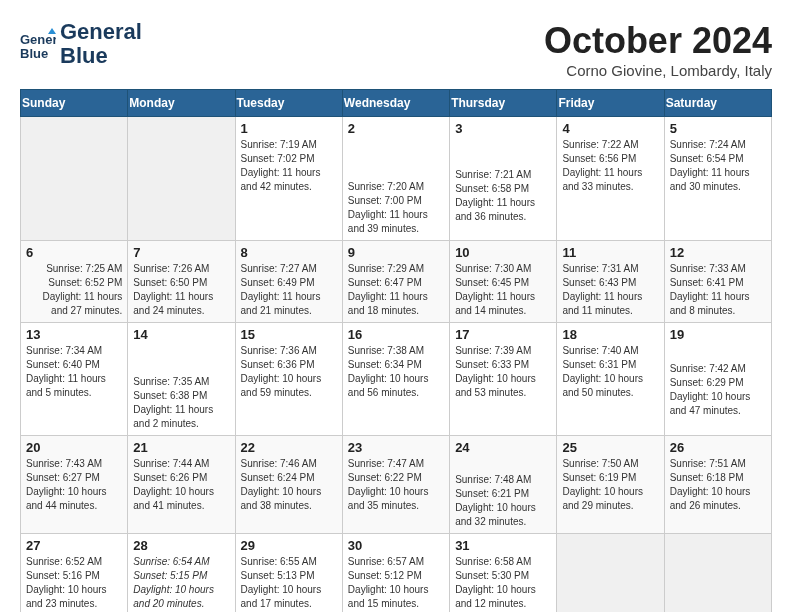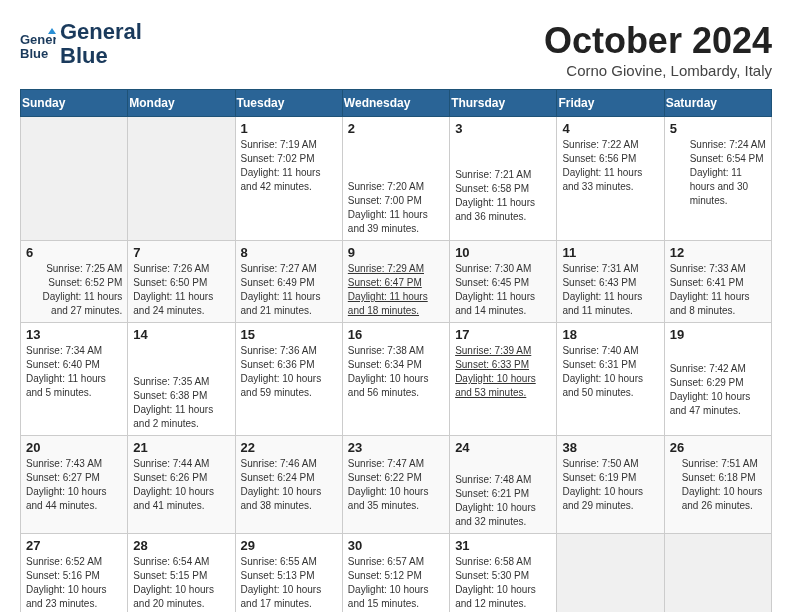--- a/index.html
+++ b/index.html
@@ -140,21 +140,21 @@
 Daylight: 11 hours and 36 minutes.</div>
         </td>
         <td>
           <span class="day-number">4</span>
           <div class="day-info" style="white-space: pre-line;">Sunrise: 7:22 AM
 Sunset: 6:56 PM
 Daylight: 11 hours and 33 minutes.</div>
         </td>
         <td>
           <span class="day-number">5</span>
-          <div class="day-info" style="white-space: pre-line; margin-left: 20px;">Sunrise: 7:24 AM
+          <div class="day-info" style="white-space: pre-line;">Sunrise: 7:24 AM
 Sunset: 6:54 PM
 Daylight: 11 hours and 30 minutes.</div>
         </td>
       </tr>
       <tr>
         <td>
           <span class="day-number">6</span>
           <div class="day-info" style="white-space: pre-line; text-align: right;">Sunrise: 7:25 AM
 Sunset: 6:52 PM
 Daylight: 11 hours and 27 minutes.</div>
@@ -166,21 +166,21 @@
 Daylight: 11 hours and 24 minutes.</div>
         </td>
         <td>
           <span class="day-number">8</span>
           <div class="day-info" style="white-space: pre-line;">Sunrise: 7:27 AM
 Sunset: 6:49 PM
 Daylight: 11 hours and 21 minutes.</div>
         </td>
         <td>
           <span class="day-number">9</span>
-          <div class="day-info" style="white-space: pre-line; text-decoration: underline;">Sunrise: 7:29 AM
+          <div class="day-info" style="white-space: pre-line;">Sunrise: 7:29 AM
 Sunset: 6:47 PM
 Daylight: 11 hours and 18 minutes.</div>
         </td>
         <td>
           <span class="day-number">10</span>
           <div class="day-info" style="white-space: pre-line;">Sunrise: 7:30 AM
 Sunset: 6:45 PM
 Daylight: 11 hours and 14 minutes.</div>
         </td>
         <td>
@@ -216,21 +216,21 @@
 Daylight: 10 hours and 59 minutes.</div>
         </td>
         <td>
           <span class="day-number">16</span>
           <div class="day-info" style="white-space: pre-line;">Sunrise: 7:38 AM
 Sunset: 6:34 PM
 Daylight: 10 hours and 56 minutes.</div>
         </td>
         <td>
           <span class="day-number">17</span>
-          <div class="day-info" style="white-space: pre-line; text-decoration: underline;">Sunrise: 7:39 AM
+          <div class="day-info" style="white-space: pre-line;">Sunrise: 7:39 AM
 Sunset: 6:33 PM
 Daylight: 10 hours and 53 minutes.</div>
         </td>
         <td>
           <span class="day-number">18</span>
           <div class="day-info" style="white-space: pre-line;">Sunrise: 7:40 AM
 Sunset: 6:31 PM
 Daylight: 10 hours and 50 minutes.</div>
         </td>
         <td>
@@ -265,42 +265,42 @@
 Sunset: 6:22 PM
 Daylight: 10 hours and 35 minutes.</div>
         </td>
         <td>
           <span class="day-number">24</span>
           <div class="day-info" style="white-space: pre-line; margin-top: 18px;">Sunrise: 7:48 AM
 Sunset: 6:21 PM
 Daylight: 10 hours and 32 minutes.</div>
         </td>
         <td>
-          <span class="day-number">38</span>
+          <span class="day-number">25</span>
           <div class="day-info" style="white-space: pre-line;">Sunrise: 7:50 AM
 Sunset: 6:19 PM
 Daylight: 10 hours and 29 minutes.</div>
         </td>
         <td>
           <span class="day-number">26</span>
-          <div class="day-info" style="white-space: pre-line; margin-left: 12px;">Sunrise: 7:51 AM
+          <div class="day-info" style="white-space: pre-line;">Sunrise: 7:51 AM
 Sunset: 6:18 PM
 Daylight: 10 hours and 26 minutes.</div>
         </td>
       </tr>
       <tr>
         <td>
           <span class="day-number">27</span>
           <div class="day-info" style="white-space: pre-line;">Sunrise: 6:52 AM
 Sunset: 5:16 PM
 Daylight: 10 hours and 23 minutes.</div>
         </td>
         <td>
           <span class="day-number">28</span>
-          <div class="day-info" style="white-space: pre-line;">Sunrise: 6:54 AM
+          <div class="day-info" style="white-space: pre-line; font-style: italic;">Sunrise: 6:54 AM
 Sunset: 5:15 PM
 Daylight: 10 hours and 20 minutes.</div>
         </td>
         <td>
           <span class="day-number">29</span>
           <div class="day-info" style="white-space: pre-line;">Sunrise: 6:55 AM
 Sunset: 5:13 PM
 Daylight: 10 hours and 17 minutes.</div>
         </td>
         <td>

